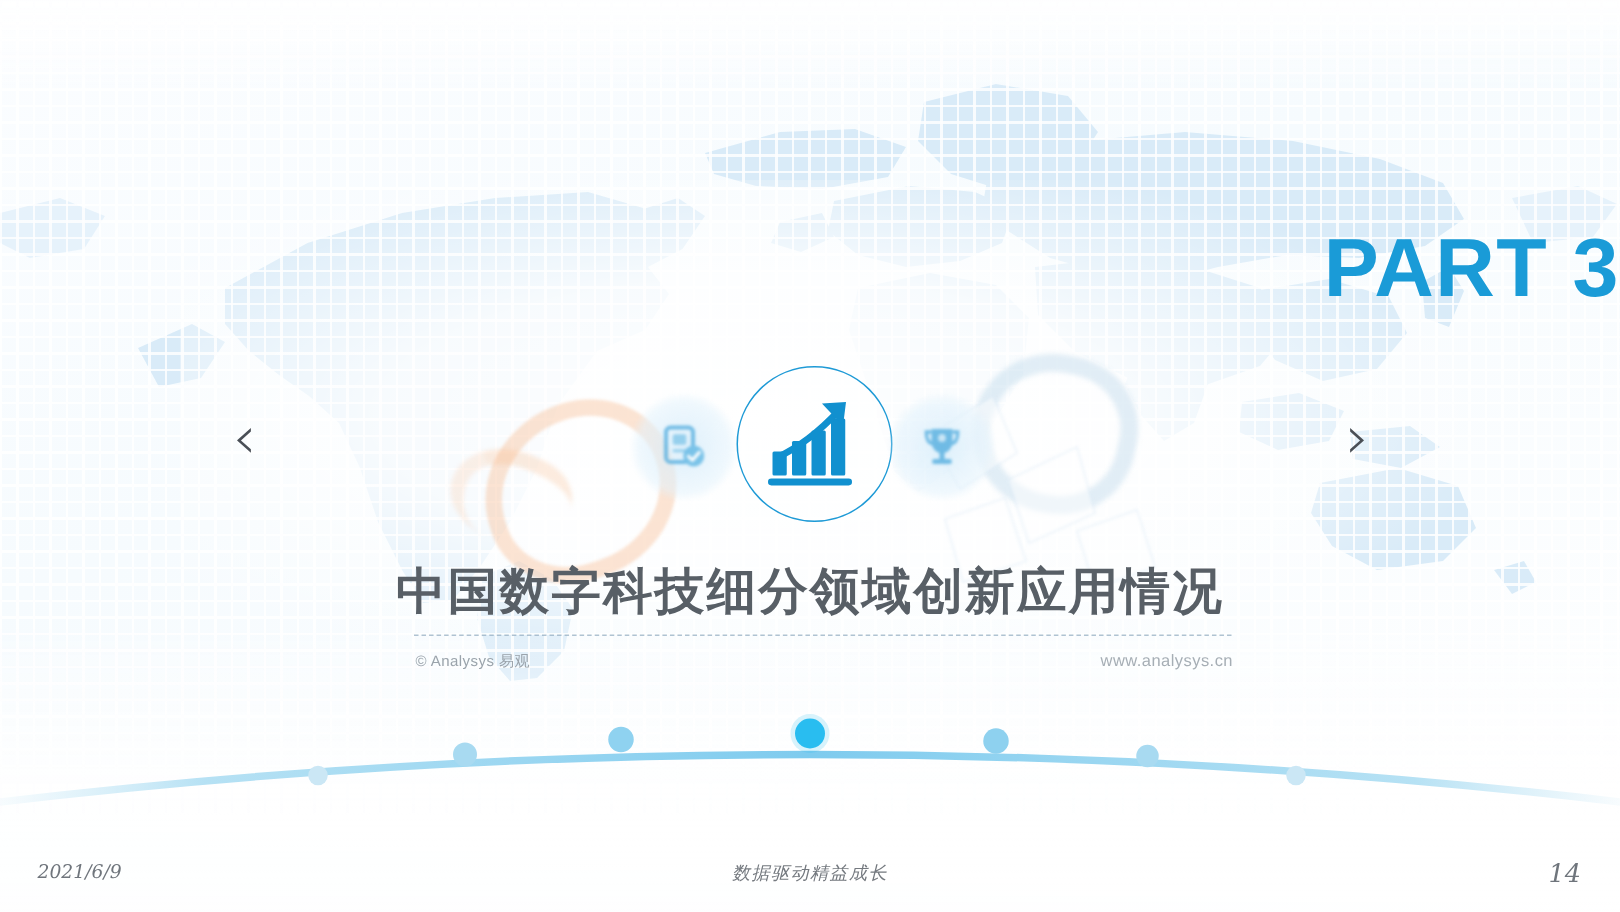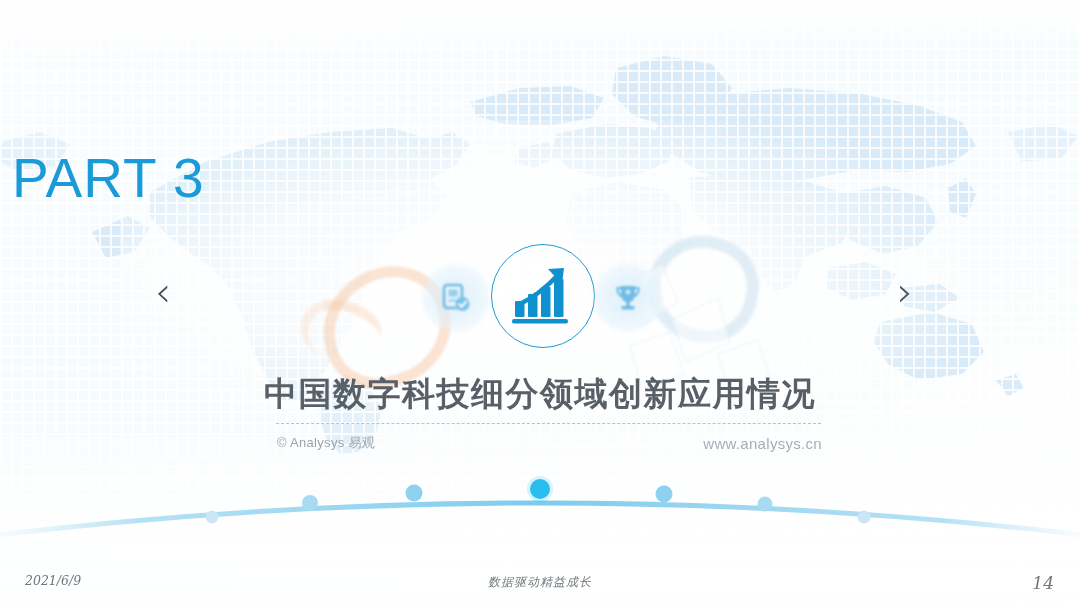--- a/index.html
+++ b/index.html
@@ -69,25 +69,25 @@
     filter:blur(1.6px);
   }
   .wm-shards{
     left:600px;top:250px;width:240px;height:180px;
     opacity:.5;filter:blur(1.2px);
   }
 
   
   .part-title{
     position:absolute;left:0;right:0;top:151px;
-    text-align:left;
+    text-align:right;
     font-size:55px;
     letter-spacing:1px;
     color:#1a9bd7;
-    font-weight:400;
+    font-weight:700;
     line-height:1;
     margin-left:12px;
   }
 
   
   .icon-cluster{
     position:absolute;left:400px;top:244px;width:280px;height:110px;
   }
   .side-icon{
     position:absolute;top:18px;width:72px;height:72px;
@@ -121,25 +121,25 @@
     font-weight:700;
   }
 
   .divider{
     position:absolute;left:276px;top:423px;width:545px;height:0;
     border-top:1.4px dashed rgba(150,175,195,.75);
   }
 
   .credit{
     position:absolute;left:277px;top:434px;
-    font-size:13px;color:#9aa3ab;letter-spacing:.3px;
+    font-size:10px;color:#9aa3ab;letter-spacing:.3px;
   }
   .site{
     position:absolute;right:258px;top:435px;
-    font-size:15px;color:#a6aeb5;letter-spacing:.3px;
+    font-size:11px;color:#a6aeb5;letter-spacing:.3px;
   }
 
   
   .nav-arrow{
     position:absolute;top:272px;
     font-size:40px;line-height:1;
     color:#4a4f56;
     font-family:"DejaVu Sans","Liberation Sans",sans-serif;
     font-weight:300;
     cursor:pointer;

